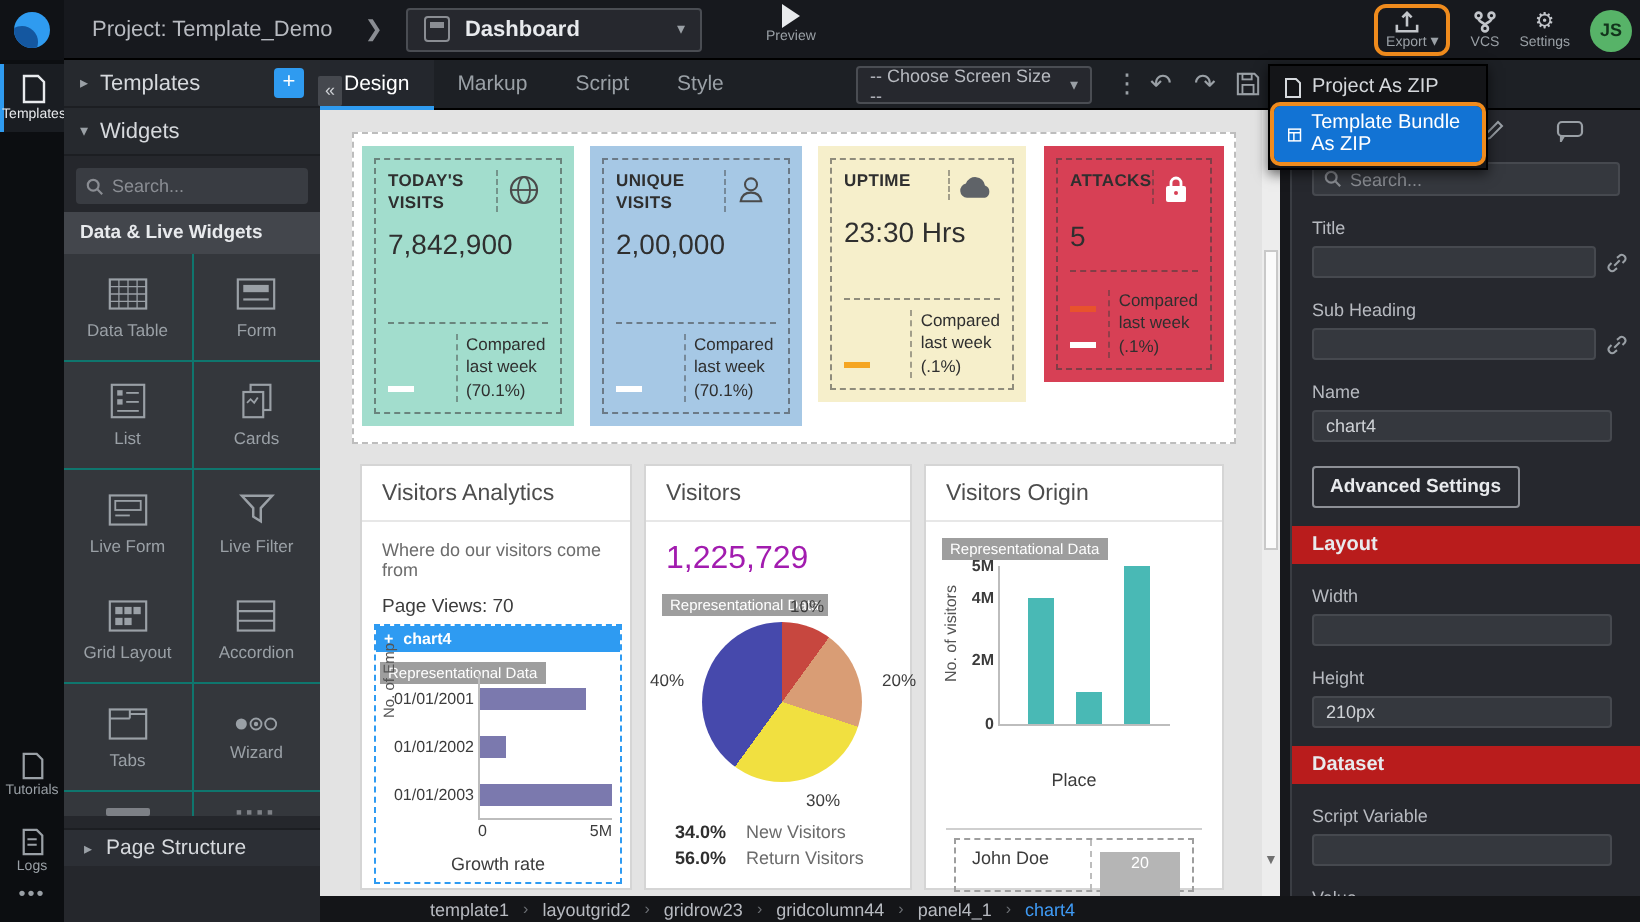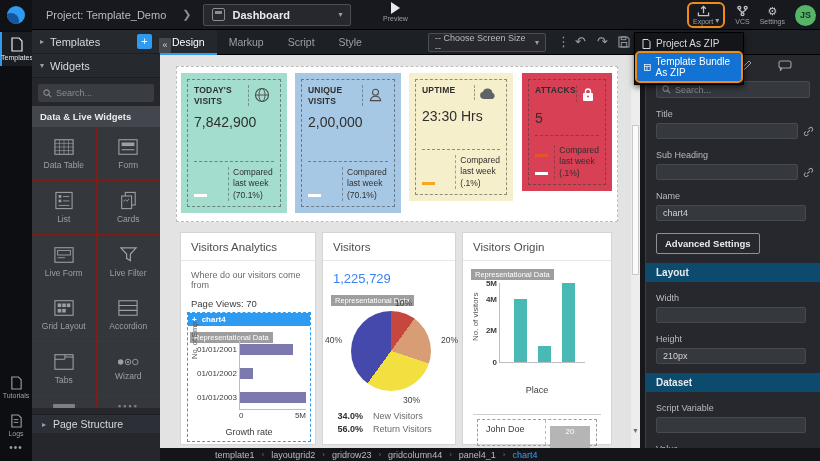--- a/index.html
+++ b/index.html
@@ -52,21 +52,21 @@
   .lpanel { position:absolute; left:32px; top:30px; width:128px; height:431px; background:#25272c; z-index:20; overflow:hidden; }
   .lp-row { display:flex; align-items:center; gap:6px; padding:0 8px; height:24px; background:#26292e; border-bottom:1px solid #1c1e22; }
   .lp-row .arrow { font-size:8px; color:#9aa0a6; }
   .lp-row .txt { font-size:11px; color:#d6d9dd; flex:1; }
   .plus-btn { width:15px; height:15px; background:#2f9bf0; color:#fff; border-radius:2px; font-size:11px; line-height:14px; text-align:center; }
   .search-wrap { margin:6px 6px 4px 6px; background:#393c42; border-radius:2px; height:18px; display:flex; align-items:center; padding:0 5px; gap:4px; }
   .search-wrap input { flex:1; min-width:0; background:transparent; border:none; outline:none; color:#cfd2d6; font-size:9px;
     font-family:"Liberation Sans", sans-serif; }
   .search-wrap input::placeholder { color:#8a8d93; }
   .wsec-hdr { background:#43464c; color:#e8eaed; font-size:9.5px; font-weight:bold; padding:5px 8px; }
-  .wgrid { display:grid; grid-template-columns:1fr 1fr; gap:1px; background:#7f1d1d; }
+  .wgrid { display:grid; grid-template-columns:1fr 1fr; gap:1px; background:#0f766e; }
   .wcell { background:#34373c; height:53px; display:flex; flex-direction:column; align-items:center; justify-content:center; gap:4px; }
   .wcell .lbl { font-size:8.5px; color:#9aa0a6; }
   .wcell-partial { height:12px; overflow:hidden; align-items:center; }
   .wpartial-bar { width:22px; height:8px; background:#7d8086; border-radius:1px; margin-top:8px; }
   .wpartial-dots { margin-top:8px; color:#7d8086; font-size:9px; letter-spacing:2px; }
   .pstruct { position:absolute; left:0; bottom:28px; width:100%; height:19px; background:#2c2f35; border-top:1px solid #1c1e22;
     display:flex; align-items:center; gap:7px; padding:0 10px; }
   .pstruct .txt { font-size:10.5px; color:#d6d9dd; }
   .collapse-btn { position:absolute; left:159px; top:38px; width:12px; height:15px; background:#45484e; color:#cfd2d6;
     font-size:9px; line-height:14px; text-align:center; z-index:25; border-radius:1px; }
@@ -112,21 +112,21 @@
   .hrow .cat { width:47px; font-size:8px; color:#3c3c3c; text-align:right; padding-right:2px; }
   .hrow .track { flex:1; border-left:1px solid #bdbdbd; height:100%; display:flex; align-items:center; }
   .hrow .bar { height:11px; }
   .haxis { display:flex; }
   .haxis .sp { width:47px; }
   .haxis .line { flex:1; border-top:1px solid #bdbdbd; display:flex; justify-content:space-between; font-size:8px; color:#3c3c3c; padding-top:1px; }
   .ylab-rot { position:absolute; left:2px; top:46px; font-size:7.5px; color:#555; transform:rotate(-90deg); transform-origin:left top; }
   .xlab { position:absolute; bottom:4px; width:100%; text-align:center; font-size:9px; color:#3c3c3c; }
 
   
-  .p2-total { font-size:13px; color:#3b82f6; padding:10px 10px 3px 10px; }
+  .p2-total { font-size:16px; color:#a21caf; padding:10px 10px 3px 10px; }
   .pie-wrap { position:absolute; left:28px; top:78px; width:80px; height:80px; }
   .pie { width:80px; height:80px; border-radius:50%; }
   .pie-lbl { position:absolute; font-size:8.5px; color:#3c3c3c; }
   .pl-0 { left:44px; top:-13px; }
   .pl-1 { left:90px; top:24px; }
   .pl-2 { left:52px; top:84px; }
   .pl-3 { left:-26px; top:24px; }
   .legend { position:absolute; left:8px; top:178px; width:120px; }
   .leg-row { display:flex; gap:10px; font-size:9px; margin-bottom:3px; }
   .leg-pct { width:32px; text-align:right; font-weight:bold; color:#2f2f2f; }
@@ -152,21 +152,21 @@
     display:flex; align-items:center; gap:4px; padding:0 5px; }
   .rp-search input { flex:1; min-width:0; background:transparent; border:none; outline:none; color:#cfd2d6; font-size:9px;
     font-family:"Liberation Sans", sans-serif; }
   .rp-search input::placeholder { color:#8a8d93; }
   .rp-label { font-size:9px; color:#b7bac0; margin:11px 10px 4px 10px; }
   .rp-field { display:flex; align-items:center; gap:5px; margin:0 6px 0 10px; }
   .rp-input { flex:1; height:16px; background:#35383e; border:1px solid #46494f; border-radius:2px; color:#cfd2d6;
     font-size:9px; padding:0 6px; outline:none; font-family:"Liberation Sans", sans-serif; min-width:0; }
   .adv-btn { margin:12px 10px 0 10px; display:inline-block; border:1px solid #8d9096; border-radius:2px; background:transparent;
     color:#e8eaed; font-size:9.5px; font-weight:bold; padding:4px 8px; font-family:"Liberation Sans", sans-serif; }
-  .rp-sec { background:#0c4a6e; color:#e8eaed; font-size:10px; font-weight:bold; padding:4px 10px; margin-top:9px; }
+  .rp-sec { background:#b91c1c; color:#e8eaed; font-size:10px; font-weight:bold; padding:4px 10px; margin-top:9px; }
 
   
   .breadcrumb { position:absolute; left:160px; bottom:0; width:660px; height:13px; background:#141518; z-index:25;
     display:flex; align-items:center; gap:7px; padding-left:55px; font-size:9px; color:#b7bac0; }
   .breadcrumb .sep { color:#6b6e73; font-size:8px; }
   .breadcrumb .current { color:#3f9bf5; }
 </style>
 </head>
 <body>
 

